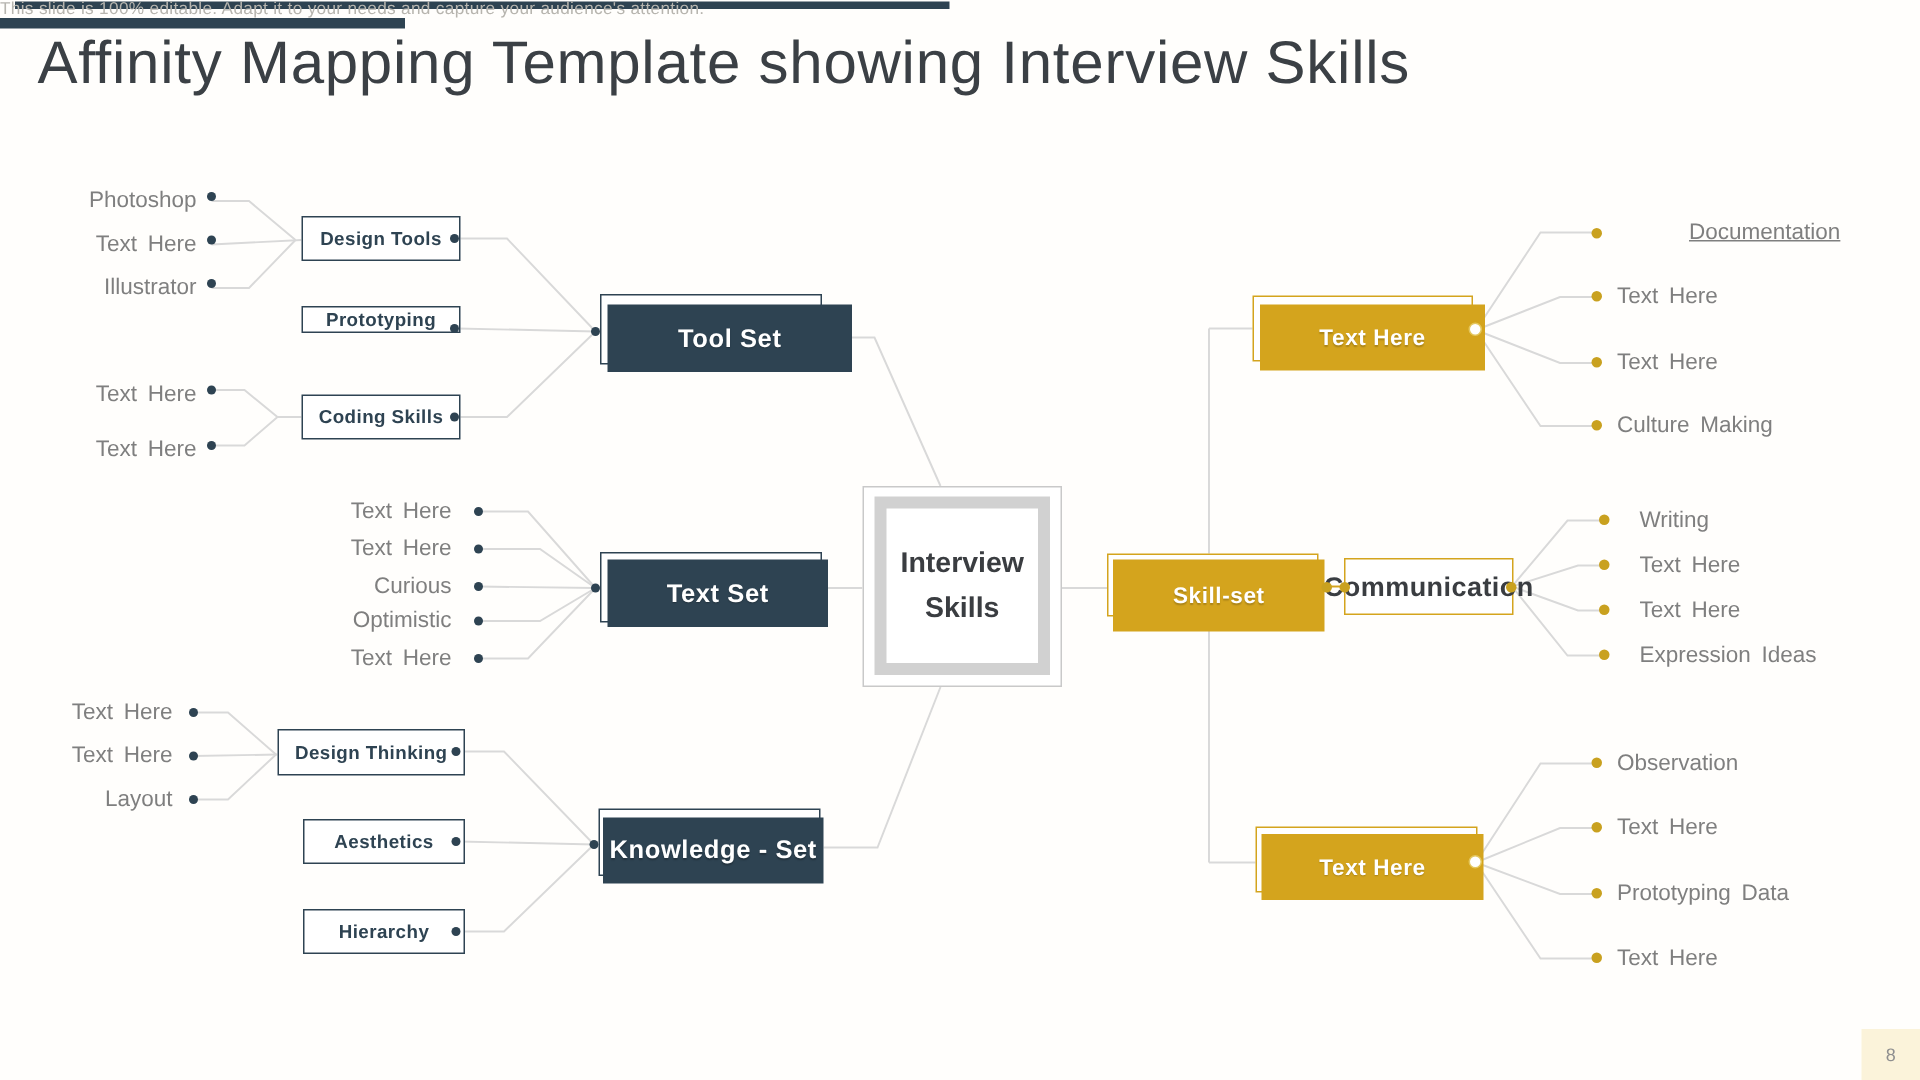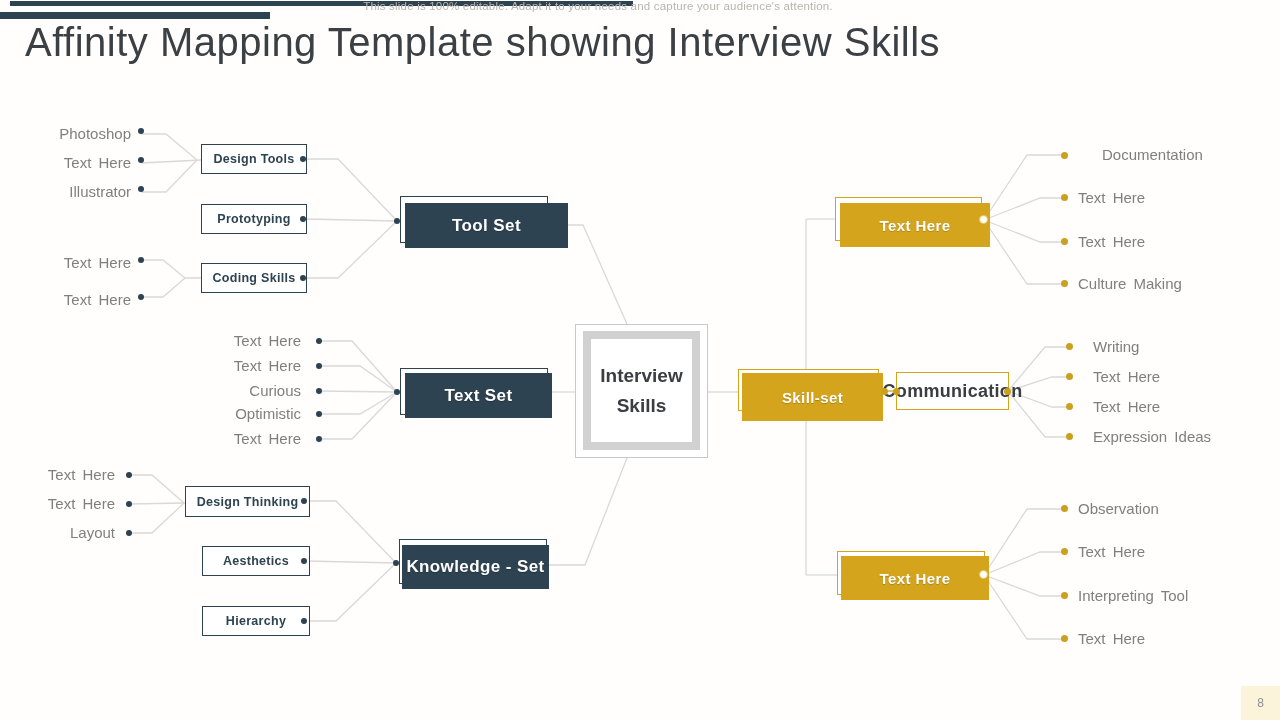--- a/index.html
+++ b/index.html
@@ -47,21 +47,21 @@
   }
   
   .leaf{
     font-size:15px;color:#7f7f7f;line-height:22px;height:22px;word-spacing:3px;z-index:2;white-space:nowrap;
   }
   .leaf.r{text-align:right;}
   .dotD{width:6px;height:6px;border-radius:50%;background:#2e4352;z-index:4;}
   .dotG{width:7px;height:7px;border-radius:50%;background:#c9a11f;z-index:4;}
   .ringG{width:7px;height:7px;border-radius:50%;background:#fff;border:1.5px solid #e4c75e;z-index:4;box-sizing:content-box;}
   .footer{
-    left:0;top:699;width:1196px;text-align:center;font-size:11.5px;color:#b7b5af;letter-spacing:0.2px;z-index:2;
+    left:0;top:699;width:1196px;font-size:11.5px;color:#b7b5af;letter-spacing:0.2px;z-index:2;
   }
   .pagebox{
     background:#fbf3da;display:flex;align-items:center;justify-content:center;
     font-size:12px;color:#8f8f8f;z-index:2;
   }
 </style>
 </head>
 <body>
 
 <div id="slide">
@@ -131,21 +131,21 @@
   <div class="abs dotD" style="left:138px;top:186px;"></div>
 
   <div class="abs leaf r" style="left:16px;top:252px;width:115px;">Text Here</div>
   <div class="abs leaf r" style="left:16px;top:289px;width:115px;">Text Here</div>
   <div class="abs dotD" style="left:138px;top:257px;"></div>
   <div class="abs dotD" style="left:138px;top:294px;"></div>
 
   <div class="abs subbox" style="left:201px;top:144px;width:106px;height:30px;">
     <span>Design Tools</span>
   </div>
-  <div class="abs subbox" style="left:201px;top:204px;width:106px;height:30px;">
+  <div class="abs subbox" style="left:201px;top:204px;width:106px;height:18px;">
     <span>Prototyping</span>
   </div>
   <div class="abs subbox" style="left:201px;top:263px;width:106px;height:30px;">
     <span>Coding Skills</span>
   </div>
   <div class="abs dotD" style="left:300px;top:156px;"></div>
   <div class="abs dotD" style="left:300px;top:216px;"></div>
   <div class="abs dotD" style="left:300px;top:275px;"></div>
 
   <div class="abs bigoutline" style="left:400px;top:196px;width:148px;height:47px;"></div>
@@ -205,21 +205,21 @@
   <div class="abs goldoutline" style="left:835px;top:197px;width:147px;height:44px;"></div>
   <div class="abs goldfill" style="left:840px;top:203px;width:150px;height:44px;">
     <span>Text Here</span>
   </div>
   <div class="abs ringG" style="left:979px;top:215px;"></div>
 
   <div class="abs dotG" style="left:1061px;top:152px;"></div>
   <div class="abs dotG" style="left:1061px;top:194px;"></div>
   <div class="abs dotG" style="left:1061px;top:238px;"></div>
   <div class="abs dotG" style="left:1061px;top:280px;"></div>
-  <div class="abs leaf" style="left:1102px;top:144px;">Documentation</div>
+  <div class="abs leaf" style="left:1126px;top:144px;text-decoration:underline;">Documentation</div>
   <div class="abs leaf" style="left:1078px;top:187px;">Text Here</div>
   <div class="abs leaf" style="left:1078px;top:231px;">Text Here</div>
   <div class="abs leaf" style="left:1078px;top:273px;">Culture Making</div>
 
   <div class="abs goldoutline" style="left:738px;top:369px;width:141px;height:42px;"></div>
   <div class="abs goldfill" style="left:742px;top:373px;width:141px;height:48px;">
     <span>Skill-set</span>
   </div>
   <div class="abs dotG" style="left:881px;top:388px;"></div>
   <div class="abs dotG" style="left:893px;top:388px;"></div>
@@ -243,21 +243,21 @@
     <span>Text Here</span>
   </div>
   <div class="abs ringG" style="left:979px;top:570px;"></div>
 
   <div class="abs dotG" style="left:1061px;top:505px;"></div>
   <div class="abs dotG" style="left:1061px;top:548px;"></div>
   <div class="abs dotG" style="left:1061px;top:592px;"></div>
   <div class="abs dotG" style="left:1061px;top:635px;"></div>
   <div class="abs leaf" style="left:1078px;top:498px;">Observation</div>
   <div class="abs leaf" style="left:1078px;top:541px;">Text Here</div>
-  <div class="abs leaf" style="left:1078px;top:585px;">Interpreting Tool</div>
+  <div class="abs leaf" style="left:1078px;top:585px;">Prototyping Data</div>
   <div class="abs leaf" style="left:1078px;top:628px;">Text Here</div>
 
   <div class="abs footer">This slide is 100% editable. Adapt it to your needs and capture your audience's attention.</div>
   <div class="abs pagebox" style="left:1241px;top:686px;width:39px;height:34px;">
     <span>8</span>
   </div>
 
 </div>
 
 </body></html>

